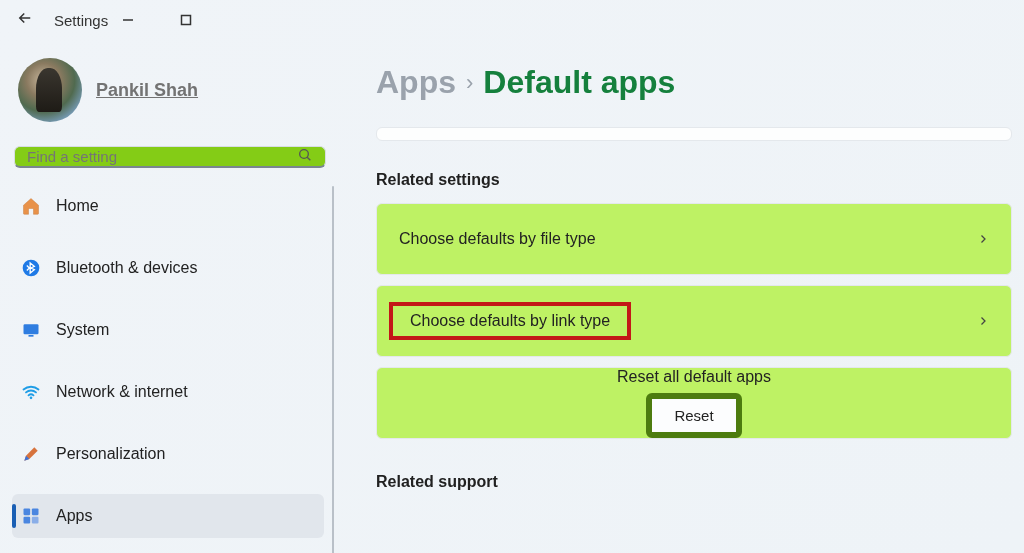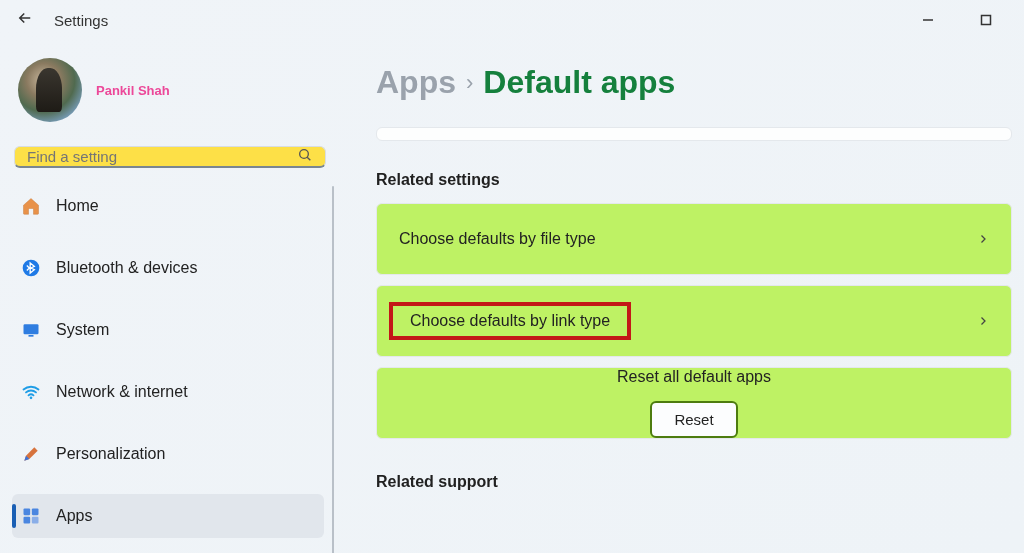--- a/index.html
+++ b/index.html
@@ -6,41 +6,41 @@
     body {
       font-family: "Segoe UI", -apple-system, sans-serif;
       background: linear-gradient(135deg, #f0f4f8 0%, #eef3f7 100%);
       width: 1024px;
       height: 553px;
       overflow: hidden;
       color: #1a1a1a;
       position: relative;
     }
     .titlebar {
-      display: flex; align-items: center; justify-content: space-between;
+      display: flex; align-items: center; justify-content: flex-start;
       height: 40px; padding: 0 8px 0 16px;
     }
     .titlebar-left { display: flex; align-items: center; gap: 20px; }
     .back-arrow { font-size: 18px; color: #333; cursor: pointer; }
     .title { font-size: 15px; color: #333; }
     .window-controls { display: flex; gap: 18px; padding-right: 10px; }
     .wc-btn { width: 40px; height: 30px; display:flex; align-items:center; justify-content:center; font-size:14px; cursor:pointer;}
     .content-wrap { display: flex; height: calc(553px - 40px); }
     .sidebar { width: 342px; padding: 12px 8px 0 12px; display:flex; flex-direction:column; }
     .profile { display:flex; align-items:center; gap:14px; padding: 6px 6px 18px 6px;}
     .avatar {
       width: 64px; height: 64px; border-radius: 50%;
       background: radial-gradient(circle at 40% 35%, #c9b89e 0%, #8a7a60 30%, #506a4f 55%, #7aa0c0 80%);
       position:relative; overflow:hidden;
     }
     .avatar::after { content:""; position:absolute; left:28%; top:15%; width:40%; height:70%;
       background: linear-gradient(180deg, #3a362f 0%, #1e1b16 100%); border-radius: 46% 46% 12% 12%; }
-    .profile-name { font-size: 13px; font-weight: 600; color: #ec4899; }
+    .profile-name { font-size: 18px; font-weight: 600; color: #737373; text-decoration: underline; }
     .search-box {
-      margin: 6px 8px 16px 2px; background: #fde047; border: 1px solid #d8dde3;
+      margin: 6px 8px 16px 2px; background: #84cc16; border: 1px solid #d8dde3;
       border-bottom: 2px solid #7a8690; border-radius: 6px;
       height: 40px; display:flex; align-items:center; padding: 0 12px; gap:8px;
     }
     .search-box input { flex:1; border:none; outline:none; background:transparent; font-size:15px; color:#555;}
     .search-box .mag { color:#555; font-size:15px; }
     .nav { display:flex; flex-direction:column; gap:18px; padding-right:10px; position:relative; }
     .nav-scroll-indicator { position:absolute; right:0; top:2px; bottom:2px; width:2px; background:#b9c0c8; border-radius:2px;}
     .nav-item {
       display:flex; align-items:center; gap:14px; height:44px;
       padding: 0 10px 0 8px; border-radius:6px; cursor:pointer; position:relative;
@@ -61,21 +61,21 @@
     .card-empty { height: 14px; background:#fdfefe; border:1px solid #e4e8ec; border-radius: 6px; margin-bottom: 30px;}
     .section-title { font-size: 16px; font-weight:600; color:#212121; margin-bottom: 14px;}
     .setting-card {
       background:#bef264; border:1px solid #e4e8ec; border-radius:6px;
       display:flex; align-items:center; justify-content:space-between;
       padding: 0 22px; height: 72px; margin-bottom: 10px; cursor:pointer;
     }
     .setting-label { font-size: 16px; color:#222; }
     .chevron { font-size: 18px; color:#444; }
     .reset-btn {
-      background:#fcfdfe; border:2px solid #4d7c0f; border-radius:6px;
+      background:#fcfdfe; border:6px solid #4d7c0f; border-radius:6px;
       padding: 8px 22px; font-size:15px; cursor:pointer; color:#222;
     }
     .highlight-box { border: 4px solid #c31818; padding: 6px 17px; margin-left:-10px; }
     .section-space { height: 24px; }
   </style>
 </head>
 <body>
 
 <div class="titlebar">
   <div class="titlebar-left">

